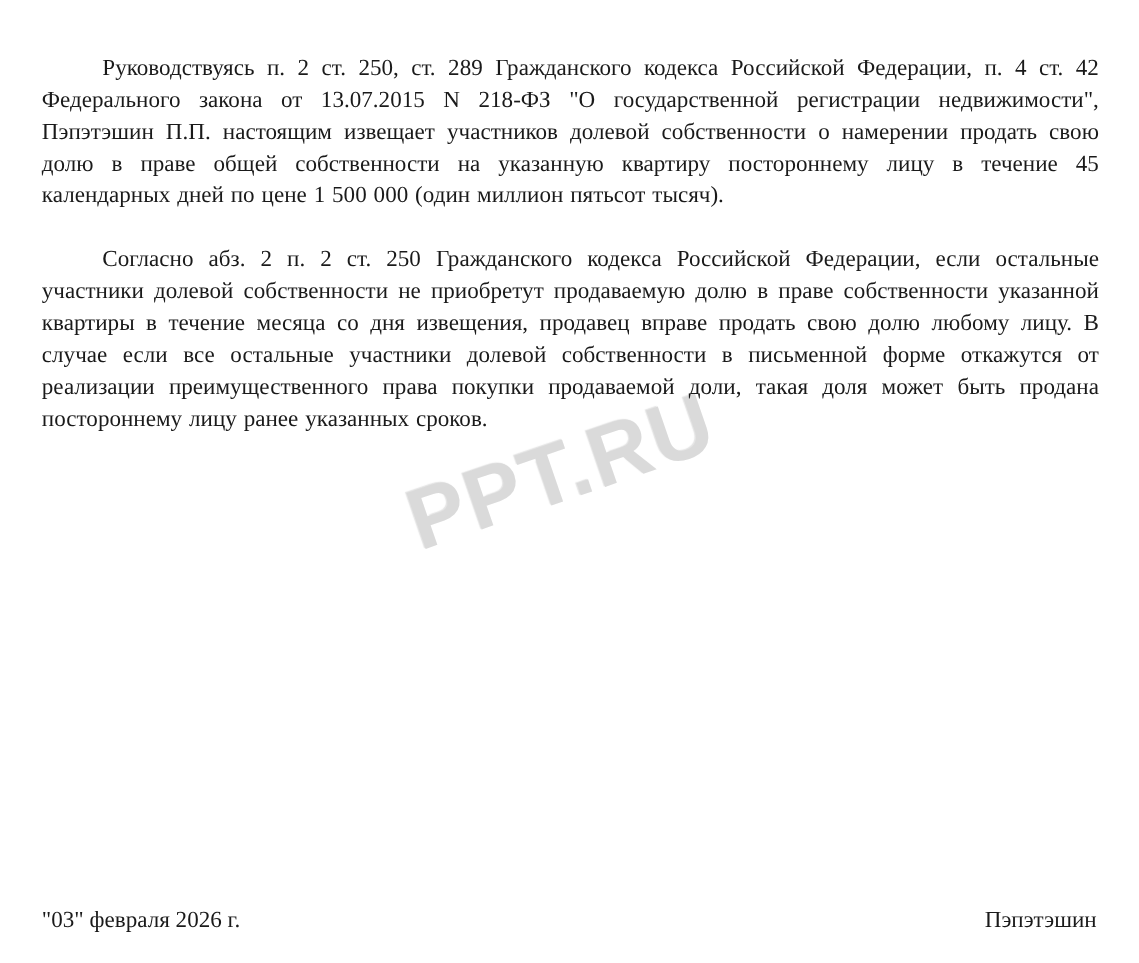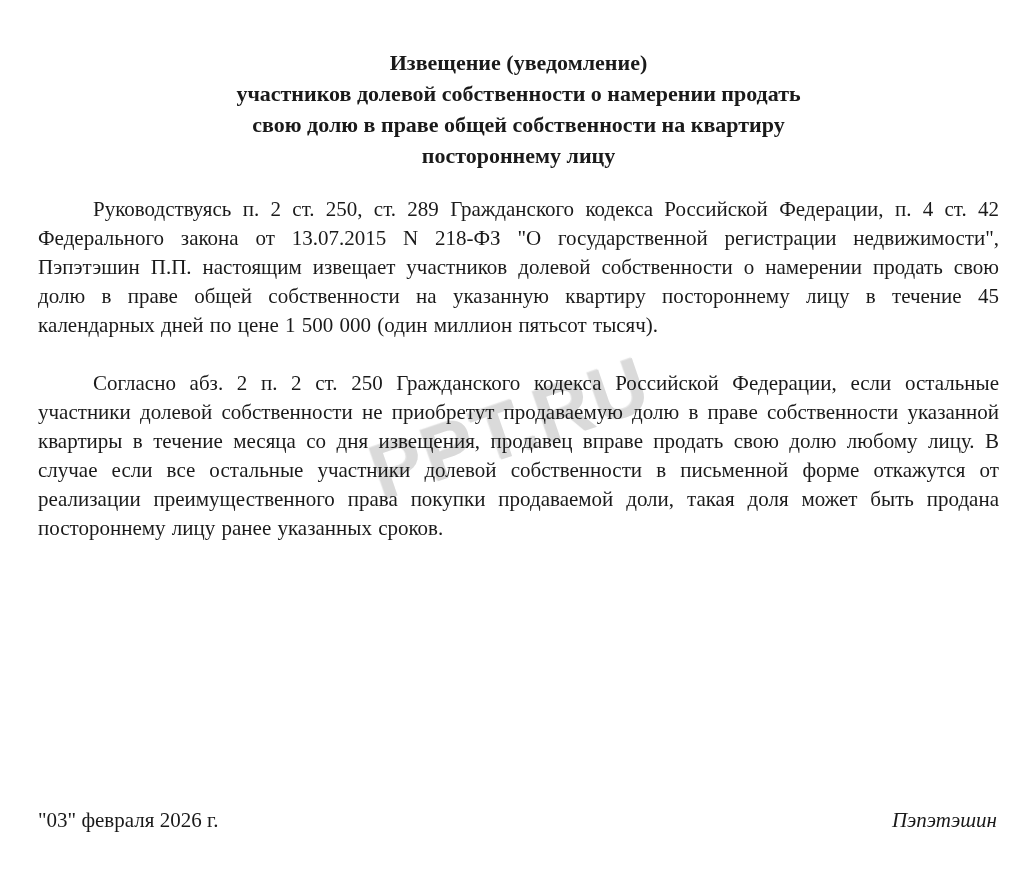--- a/index.html
+++ b/index.html
@@ -63,38 +63,32 @@
     right: 38px;
     top: 806px;
     z-index: 1;
     display: flex;
     justify-content: space-between;
     align-items: baseline;
     font-size: 21px;
     line-height: 29px;
   }
   .footer .sig {
-    font-style: italic;
+    margin-top: 16px;
   }
 </style>
 </head>
 <body>
 
 <div class="page">
 
   <div class="watermark">PPT.RU</div>
 
   <div class="content">
 
-    <div class="title">
-      <div>Извещение (уведомление)</div>
-      <div>участников долевой собственности о намерении продать</div>
-      <div>свою долю в праве общей собственности на квартиру</div>
-      <div>постороннему лицу</div>
-    </div>
 
 
     <p class="body">Руководствуясь п. 2 ст. 250, ст. 289 Гражданского кодекса Российской Федерации, п. 4 ст. 42 Федерального закона от 13.07.2015 N 218-ФЗ "О государственной регистрации недвижимости", Пэпэтэшин П.П. настоящим извещает участников долевой собственности о намерении продать свою долю в праве общей собственности на указанную квартиру постороннему лицу в течение 45 календарных дней по цене 1 500 000 (один миллион пятьсот тысяч).</p>
 
     <p class="body">Согласно абз. 2 п. 2 ст. 250 Гражданского кодекса Российской Федерации, если остальные участники долевой собственности не приобретут продаваемую долю в праве собственности указанной квартиры в течение месяца со дня извещения, продавец вправе продать свою долю любому лицу. В случае если все остальные участники долевой собственности в письменной форме откажутся от реализации преимущественного права покупки продаваемой доли, такая доля может быть продана постороннему лицу ранее указанных сроков.</p>
 
   </div>
 
   <div class="footer">
     <span class="date">"03" февраля 2026 г.</span>

